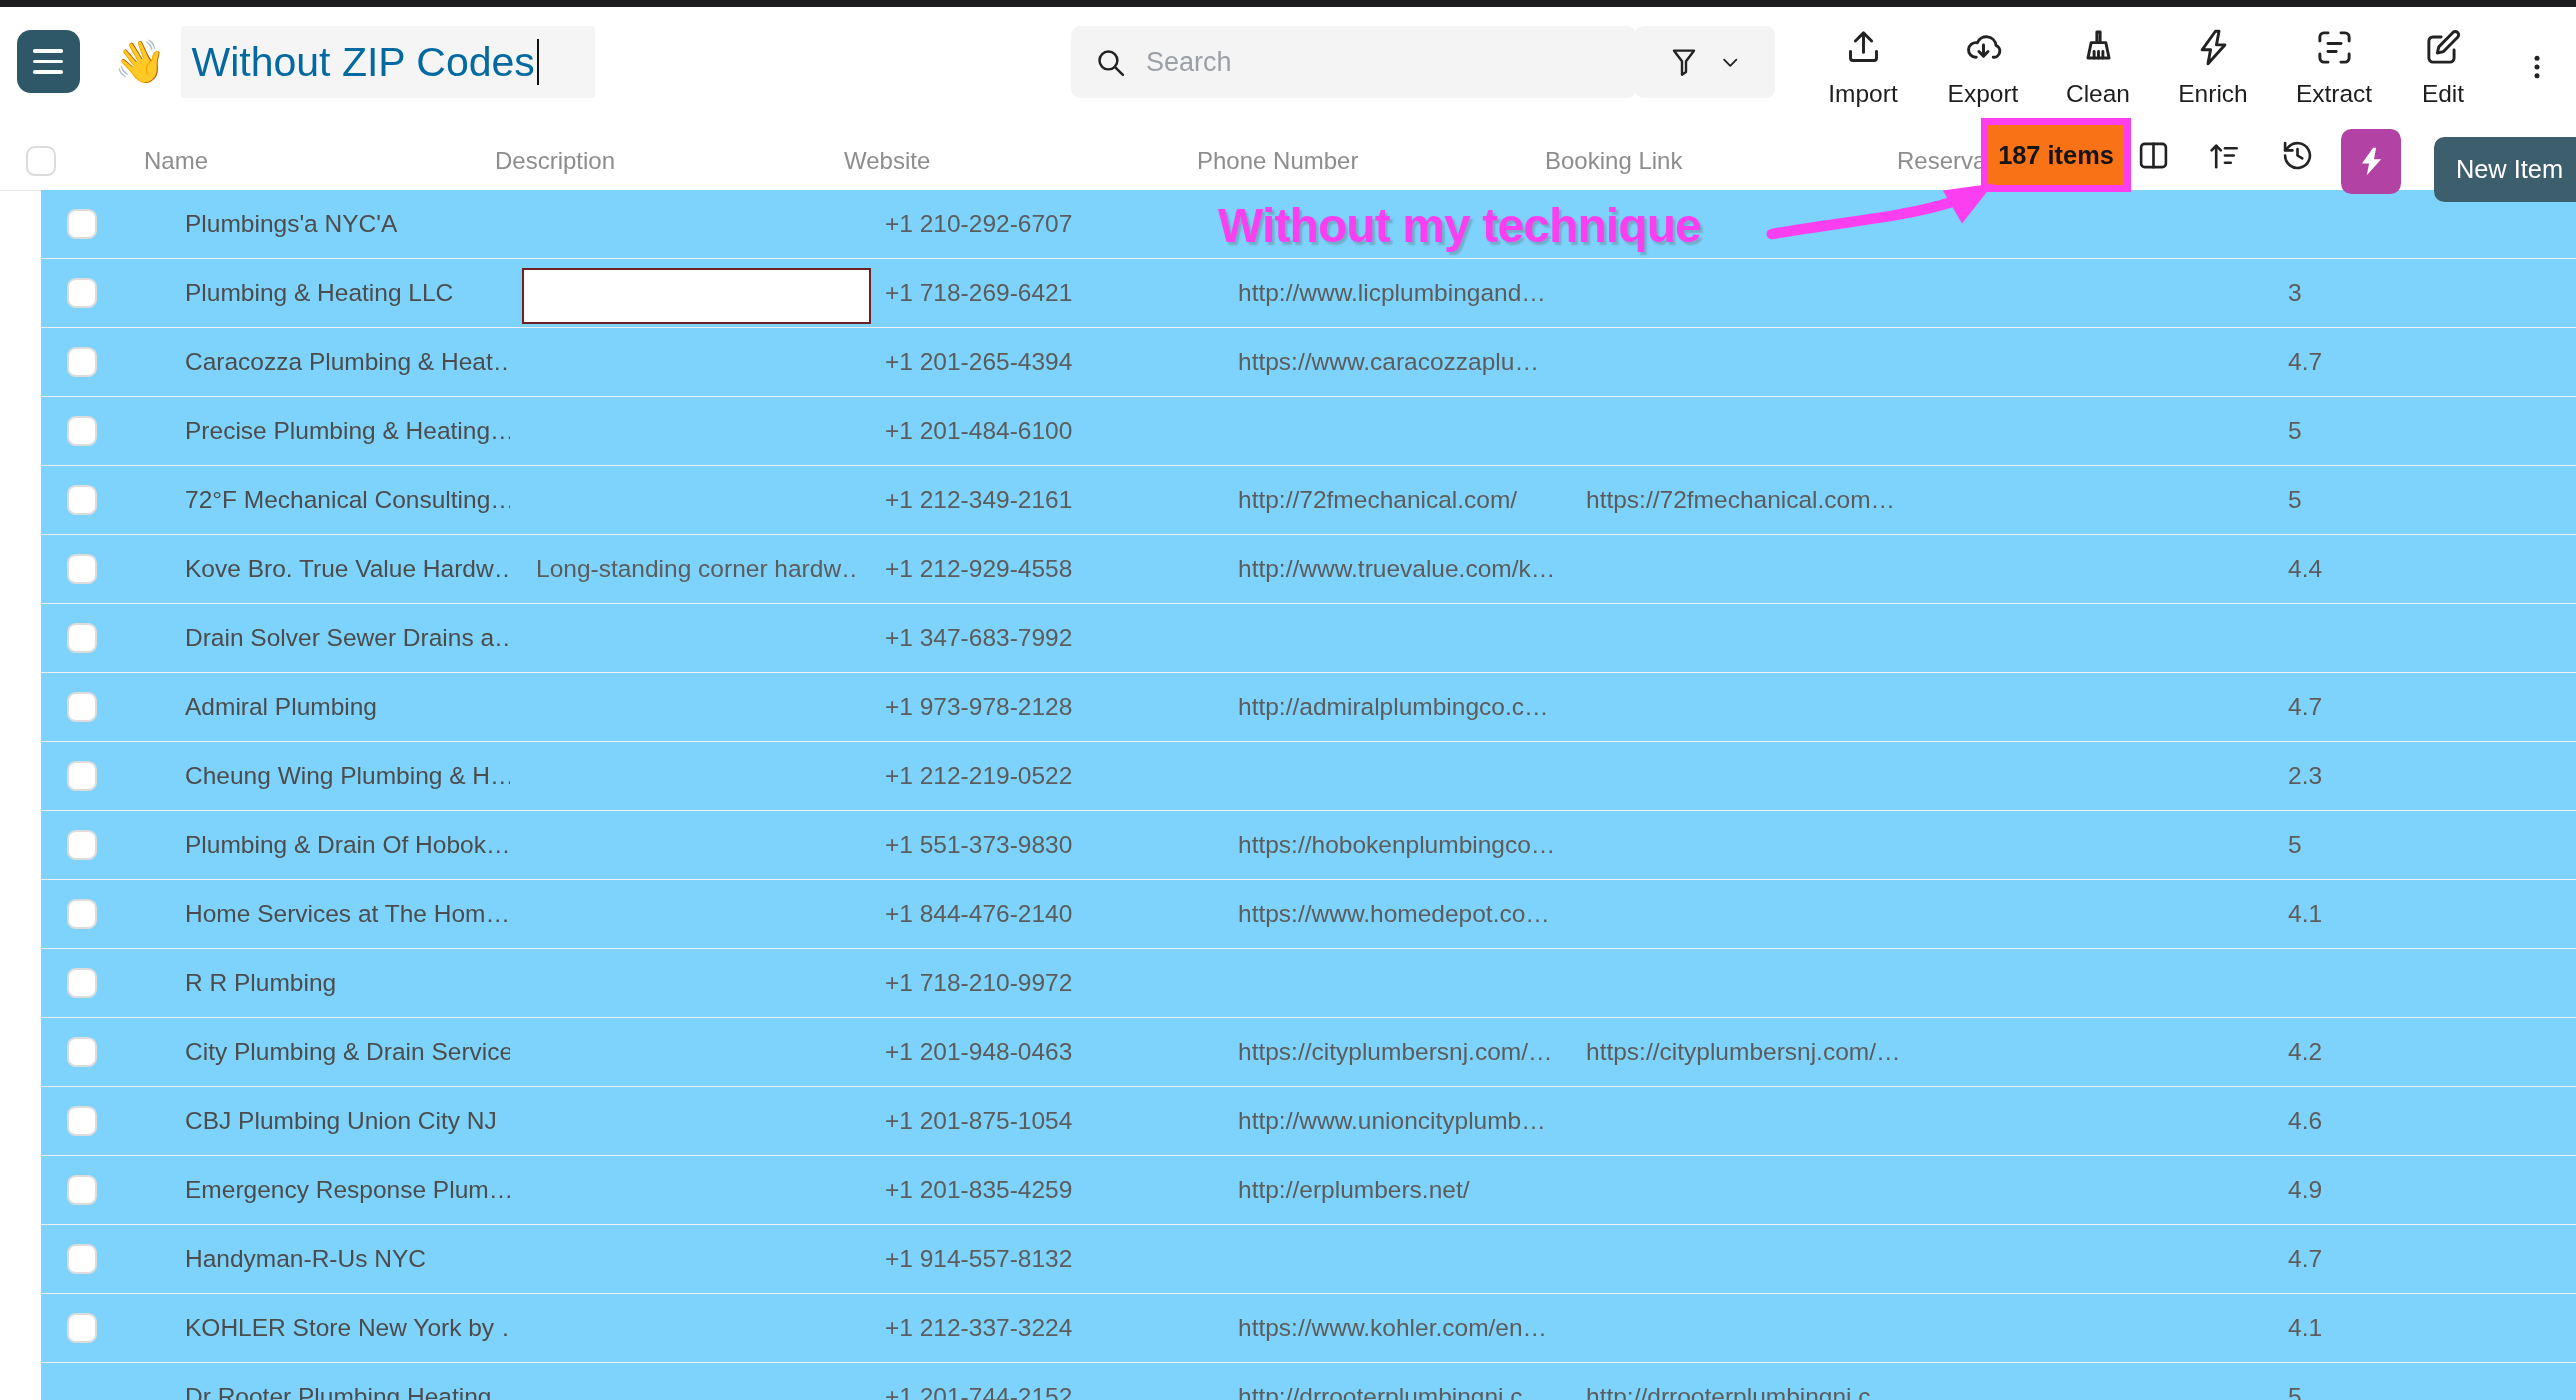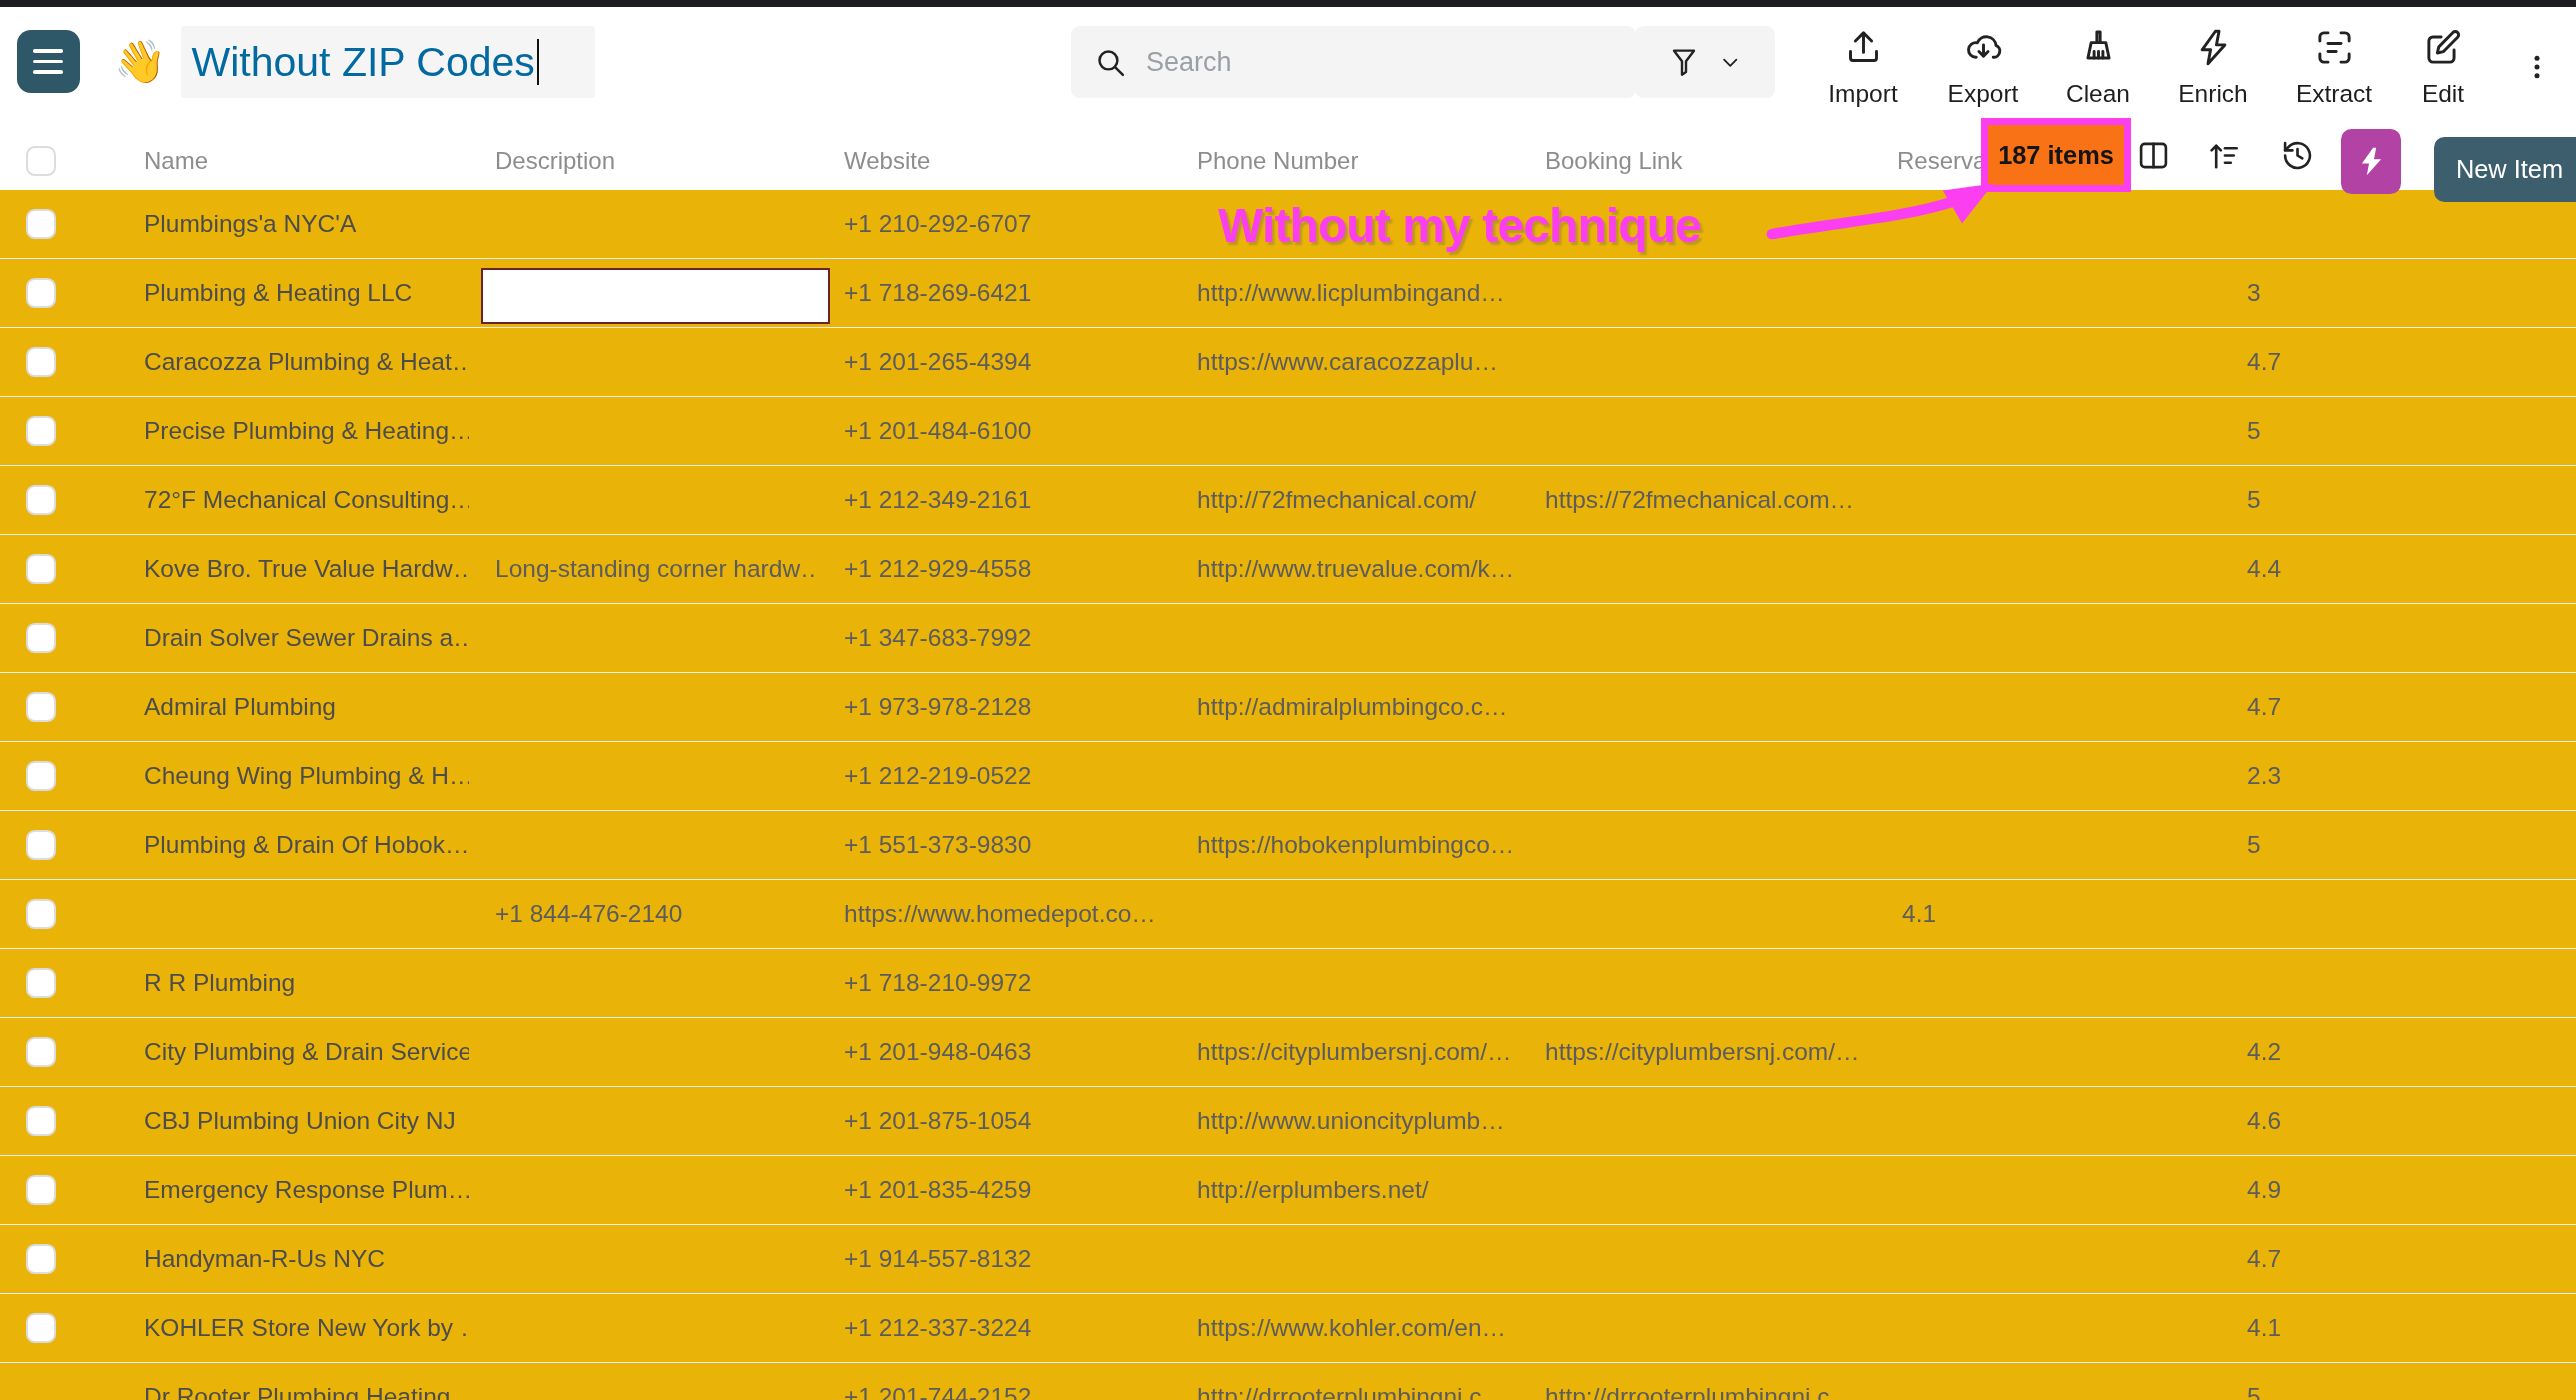--- a/index.html
+++ b/index.html
@@ -36,21 +36,21 @@
   .moredots{position:absolute;left:2516px;top:32px;width:42px;height:56px;display:flex;
             align-items:center;justify-content:center;cursor:pointer;}
 
   
   .grid{display:grid;grid-template-columns:118px 351px 349px 353px 348px 352px 345px 1fr;}
   .thead{position:absolute;left:0;top:131px;width:2576px;height:59px;border-bottom:1.8px solid #e6e6e6;
          background:#fff;}
   .thead .hc{font-size:24px;color:#8d8d8d;display:flex;align-items:center;padding-left:26px;
              overflow:hidden;white-space:nowrap;}
   .rows{position:absolute;left:0;top:190px;width:2576px;}
-  .trow{height:68px;border-bottom:1.8px solid #efefef;position:relative;background:#eab308;}
+  .trow{height:68px;border-bottom:1.8px solid #efefef;position:relative;background:#7dd3fc;margin-left:41px;}
   .cell{display:flex;align-items:center;padding-left:26px;font-size:24.5px;color:#5c5c5c;
         overflow:hidden;white-space:nowrap;}
   .cell.name{color:#4c4c4c;}
   .cell.rating{padding-left:31px;}
   .ckwrap{display:flex;align-items:center;padding-left:26px;}
   .checkbox{width:30px;height:30px;border:2.6px solid #dcdcdc;border-radius:8.8px;background:#fff;
             box-sizing:border-box;cursor:pointer;}
   .selcell{position:absolute;left:481px;top:8.8px;width:349px;height:56px;
            border:2.6px solid #6e2222;background:#fff;box-sizing:border-box;}
 
@@ -382,20 +382,21 @@
         <div class="cell phone">+1 551-373-9830</div>
         <div class="cell website">https://hobokenplumbingco…</div>
         <div class="cell booking"></div>
         <div class="cell reservation"></div>
         <div class="cell rating">5</div>
       </div>
       <div class="trow grid">
         <div class="ckwrap">
           <div class="checkbox"></div>
         </div>
+        <div class="cell name">Home Services at The Hom…</div>
         <div class="cell description"></div>
         <div class="cell phone">+1 844-476-2140</div>
         <div class="cell website">https://www.homedepot.co…</div>
         <div class="cell booking"></div>
         <div class="cell reservation"></div>
         <div class="cell rating">4.1</div>
       </div>
       <div class="trow grid">
         <div class="ckwrap">
           <div class="checkbox"></div>

